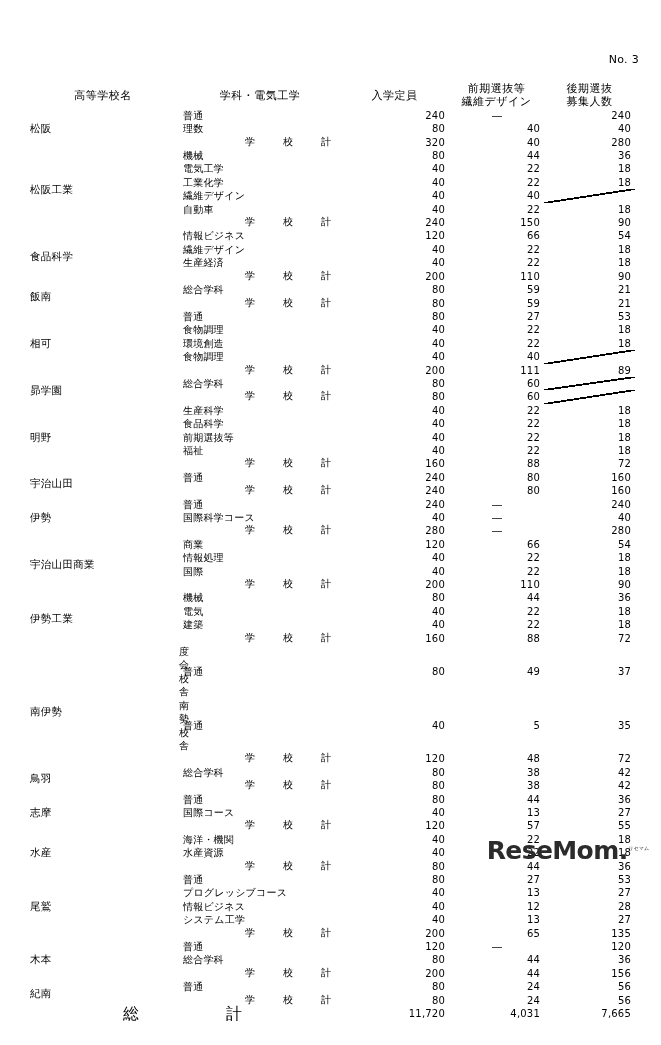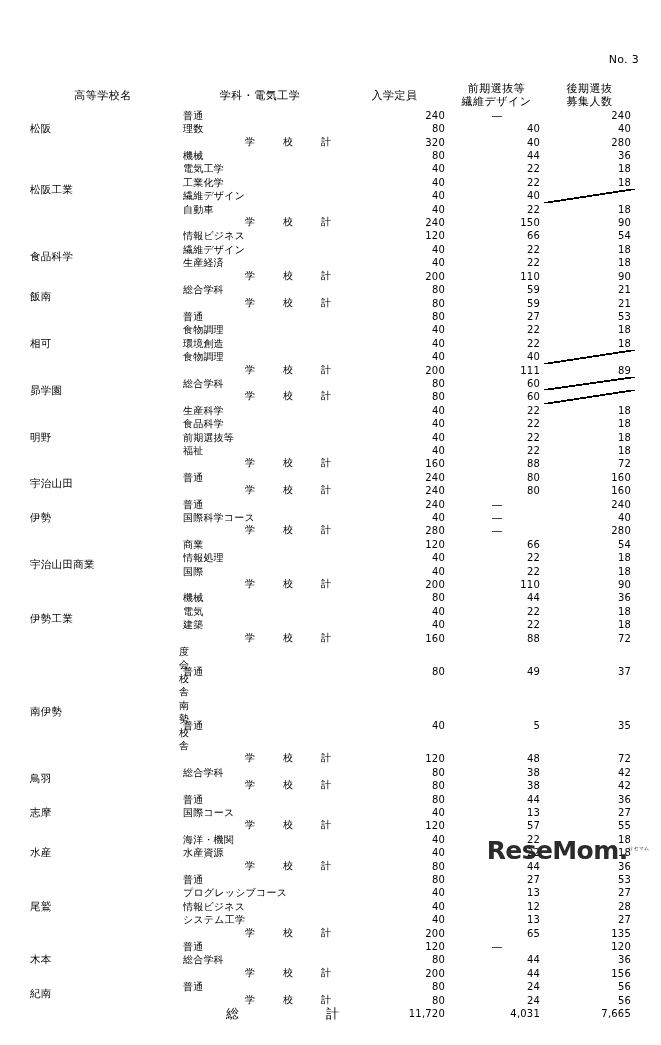--- a/index.html
+++ b/index.html
@@ -115,23 +115,23 @@
   
   .schooltotal {
     text-align: right;
     letter-spacing: 9px;
     padding-left: 9px !important;
     font-size: 10px;
     font-family: Liberation Mono, monospace;
   }
   
   .grandtotal {
-    text-align: right;
+    text-align: center;
     letter-spacing: 1px;
-    font-size: 13px;
+    font-size: 16px;
   }
   .grandtotal .g1 { display:inline-block; padding-right: 86px; }
 
   
   td.slash {
     position: relative;
     overflow: hidden;
   }
   td.slash::after {
     content: "";

